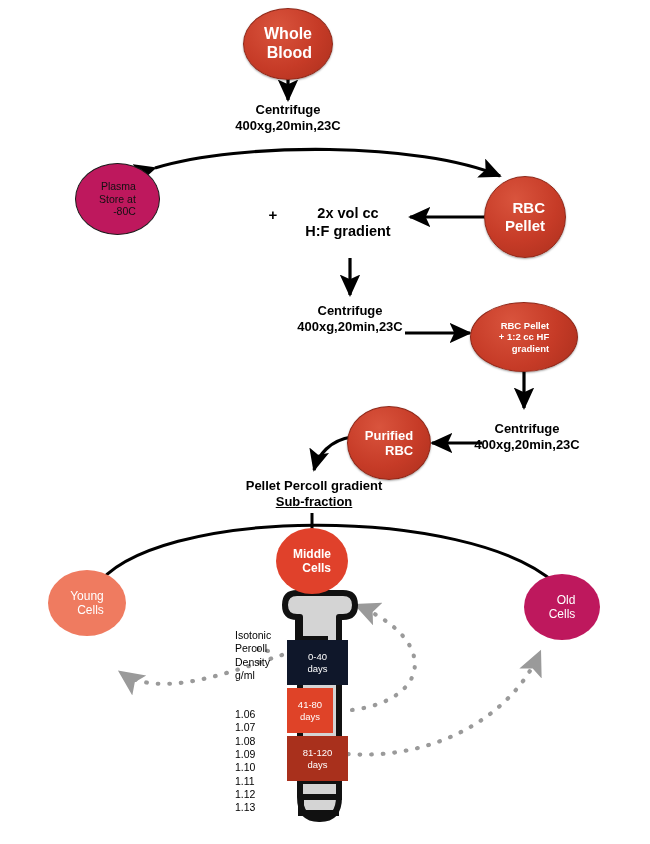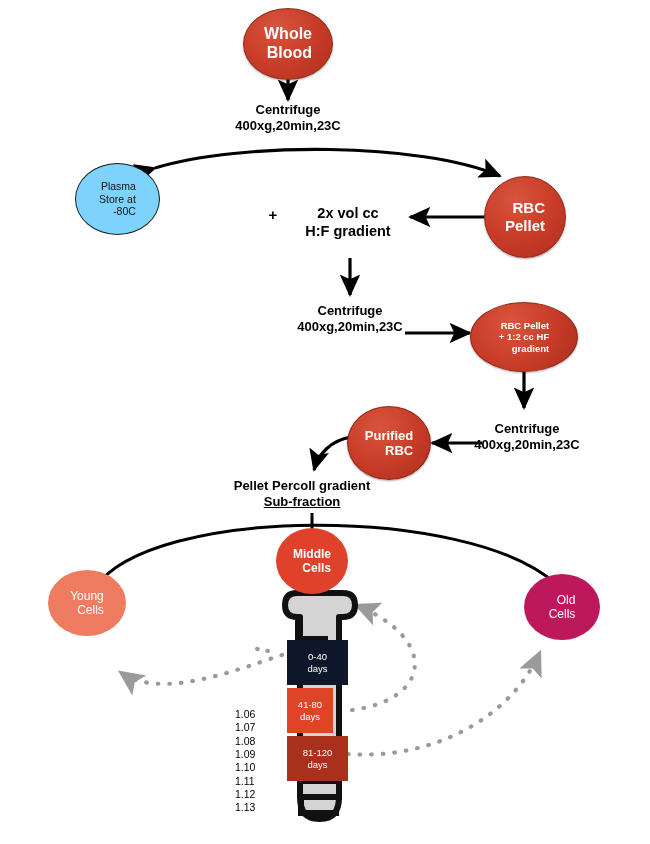--- a/index.html
+++ b/index.html
@@ -7,21 +7,21 @@
        font-family:"Liberation Sans","DejaVu Sans",sans-serif;}
   #stage{position:absolute;left:0;top:0;width:650px;height:844px;}
   svg.layer{position:absolute;left:0;top:0;width:650px;height:844px;}
   .node{position:absolute;display:flex;align-items:center;justify-content:center;
         text-align:right;box-sizing:border-box;}
   .node .lbl{line-height:1.18;}
   .circ-red{border-radius:50%;
      background:radial-gradient(circle at 38% 28%, #d9543d 0%, #c63b27 55%, #ab2f1d 100%);
      border:1px solid #8e2718;color:#ffffff;font-weight:bold;
      box-shadow:0 1px 2px rgba(0,0,0,.35);}
-  .circ-yellow{border-radius:50%;background:#7dd3fc;border:1.5px solid #1a1a1a;
+  .circ-yellow{border-radius:50%;background:#be185d;border:1.5px solid #1a1a1a;
      color:#111;font-weight:normal;}
   .flat-red{border-radius:50%;background:#e0412b;color:#ffffff;font-weight:bold;}
   .flat-salmon{border-radius:50%;background:#ef7b60;color:#ffffff;font-weight:normal;}
   .flat-dark{border-radius:50%;background:#be185d;color:#ffffff;font-weight:normal;}
   .txt{position:absolute;color:#000;font-weight:bold;text-align:center;line-height:1.25;}
   .u{text-decoration:underline;}
   .band{position:absolute;display:flex;align-items:center;justify-content:center;
         text-align:center;color:#fff;line-height:1.2;}
   .band-1{background:#0f172a;}
   .band-2{background:#df4328;}
@@ -175,25 +175,31 @@
   <div class="txt" style="left:250px;top:303px;width:200px;font-size:13px;">
     <span>Centrifuge</span><br>
     <span>400xg,20min,23C</span>
   </div>
 
   <div class="txt" style="left:427px;top:421px;width:200px;font-size:13px;">
     <span>Centrifuge</span><br>
     <span>400xg,20min,23C</span>
   </div>
 
-  <div class="txt" style="left:202px;top:478px;width:200px;font-size:13px;">
+  <div class="txt" style="left:214px;top:478px;width:200px;font-size:13px;">
     <span>Pellet Percoll gradient</span><br>
     <span class="u">Sub-fraction</span>
   </div>
 
+  <div class="dens" style="left:235px;top:629px;width:60px;font-size:10.5px;">
+    <span>Isotonic</span><br>
+    <span>Percoll</span><br>
+    <span>Density</span><br>
+    <span>g/ml</span>
+  </div>
 
   <div class="dens" style="left:235px;top:708px;width:60px;font-size:10.5px;">
     <span>1.06</span><br>
     <span>1.07</span><br>
     <span>1.08</span><br>
     <span>1.09</span><br>
     <span>1.10</span><br>
     <span>1.11</span><br>
     <span>1.12</span><br>
     <span>1.13</span>

